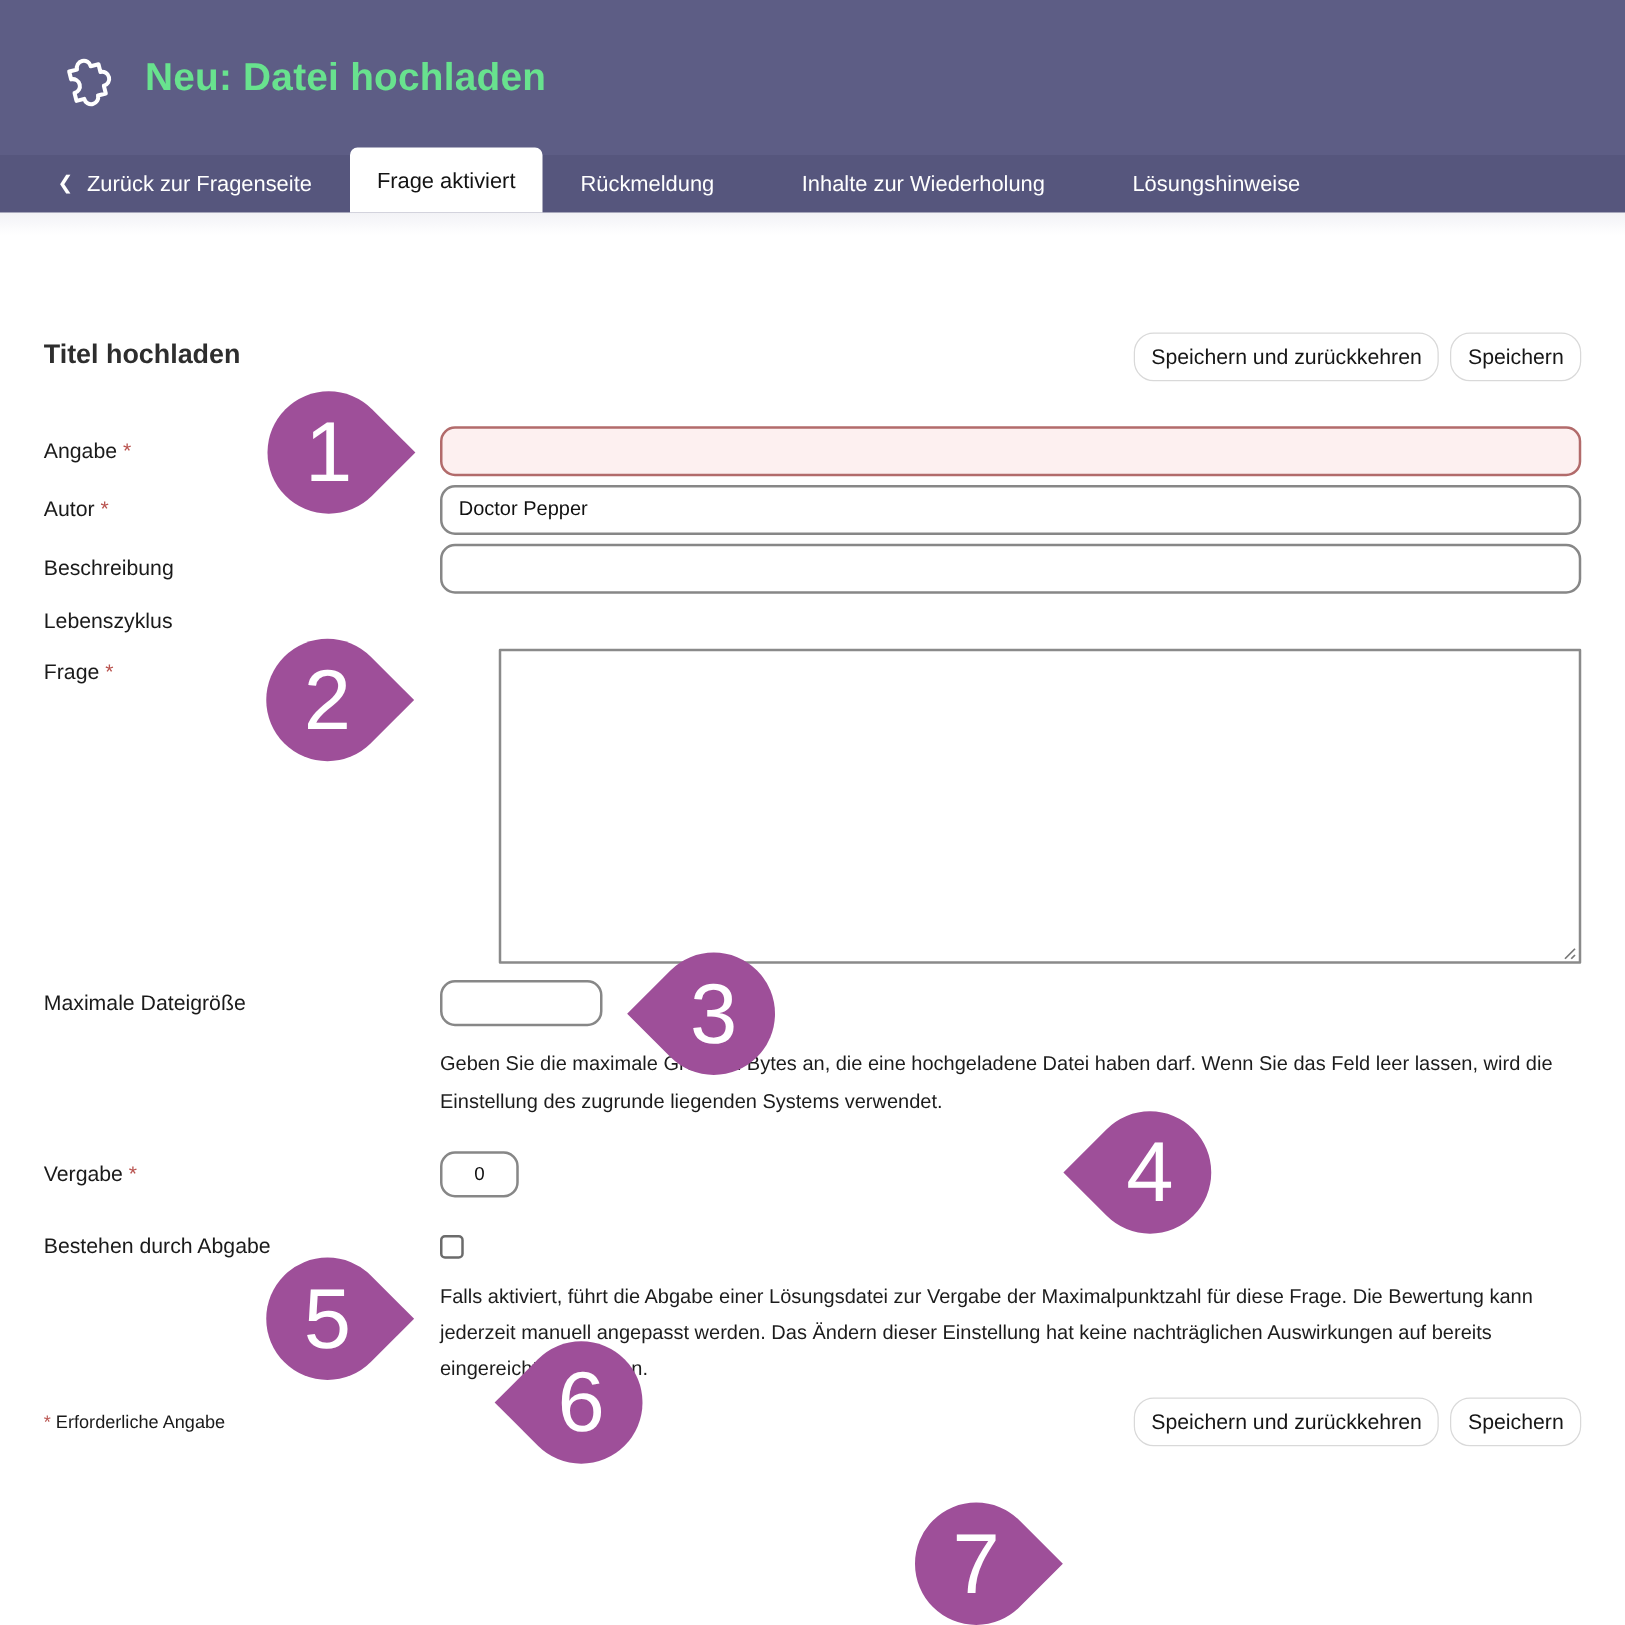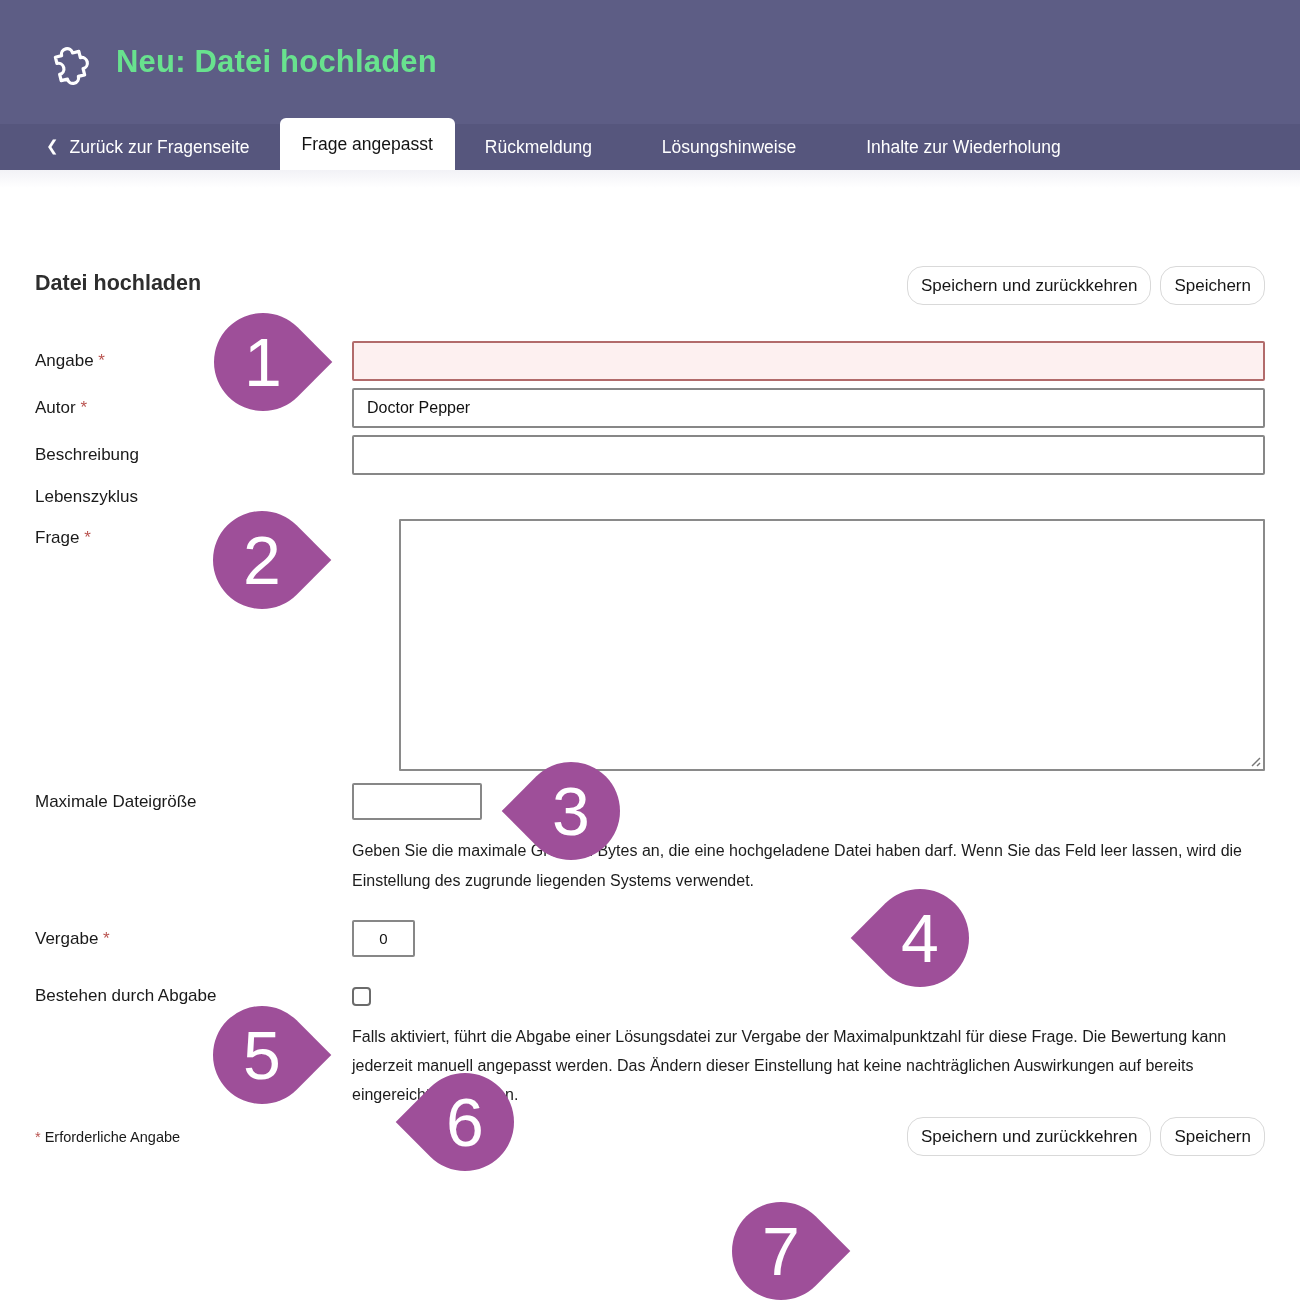--- a/index.html
+++ b/index.html
@@ -53,21 +53,21 @@
   .form { margin-top:36px; }
   .row { display:grid; grid-template-columns:317px 1fr; align-items:center; }
   .row.top-align { align-items:start; }
   .row.top-align .flabel { padding-top:9px; }
   .flabel { font-size:17px; color:#1a1a1a; }
   .req { color:#b9534f; }
 
   .text-input {
     width:100%; height:40px; border:2px solid #878787; background:#fff;
     font-family:"Liberation Sans", sans-serif; font-size:16px; color:#111;
-    padding:0 13px; border-radius:2px; outline:none;
+    padding:0 13px; border-radius:12px; outline:none;
   }
   .text-input.error { background:#fdf0f0; border-color:#b26b6b; }
   .mb7  { margin-bottom:7px; }
   .mb12 { margin-bottom:12px; }
   .mb8  { margin-bottom:8px;gap:47px; }
 
   .select-box {
     width:258px; height:34px; border:2px solid #606060; border-radius:3px;
     background:#fff; display:flex; align-items:center; justify-content:space-between;
     padding:0 13px; font-size:16px; color:#111; cursor:pointer;
@@ -129,38 +129,38 @@
     </svg>
     <div class="header-title">Neu: Datei hochladen</div>
   </div>
 
   <div class="tabbar">
     <div class="tab-back">
       <span class="back-chevron">❮</span>
       <span>Zurück zur Fragenseite</span>
     </div>
     <div class="tab active">
-      <span>Frage angepasst</span>
+      <span>Frage aktiviert</span>
     </div>
     <div class="tab t2">
       <span>Rückmeldung</span>
     </div>
+    <div class="tab t4">
+      <span>Inhalte zur Wiederholung</span>
+    </div>
     <div class="tab t3">
       <span>Lösungshinweise</span>
     </div>
-    <div class="tab t4">
-      <span>Inhalte zur Wiederholung</span>
-    </div>
   </div>
   <div class="content-fade"></div>
 
   <div class="content">
 
     <div class="headrow">
-      <div class="page-heading">Datei hochladen</div>
+      <div class="page-heading">Titel hochladen</div>
       <div class="btn-group">
         <button class="btn">Speichern und zurückkehren</button>
         <button class="btn">Speichern</button>
       </div>
     </div>
 
     <div class="form">
 
       <div class="row mb7">
         <div class="flabel">

